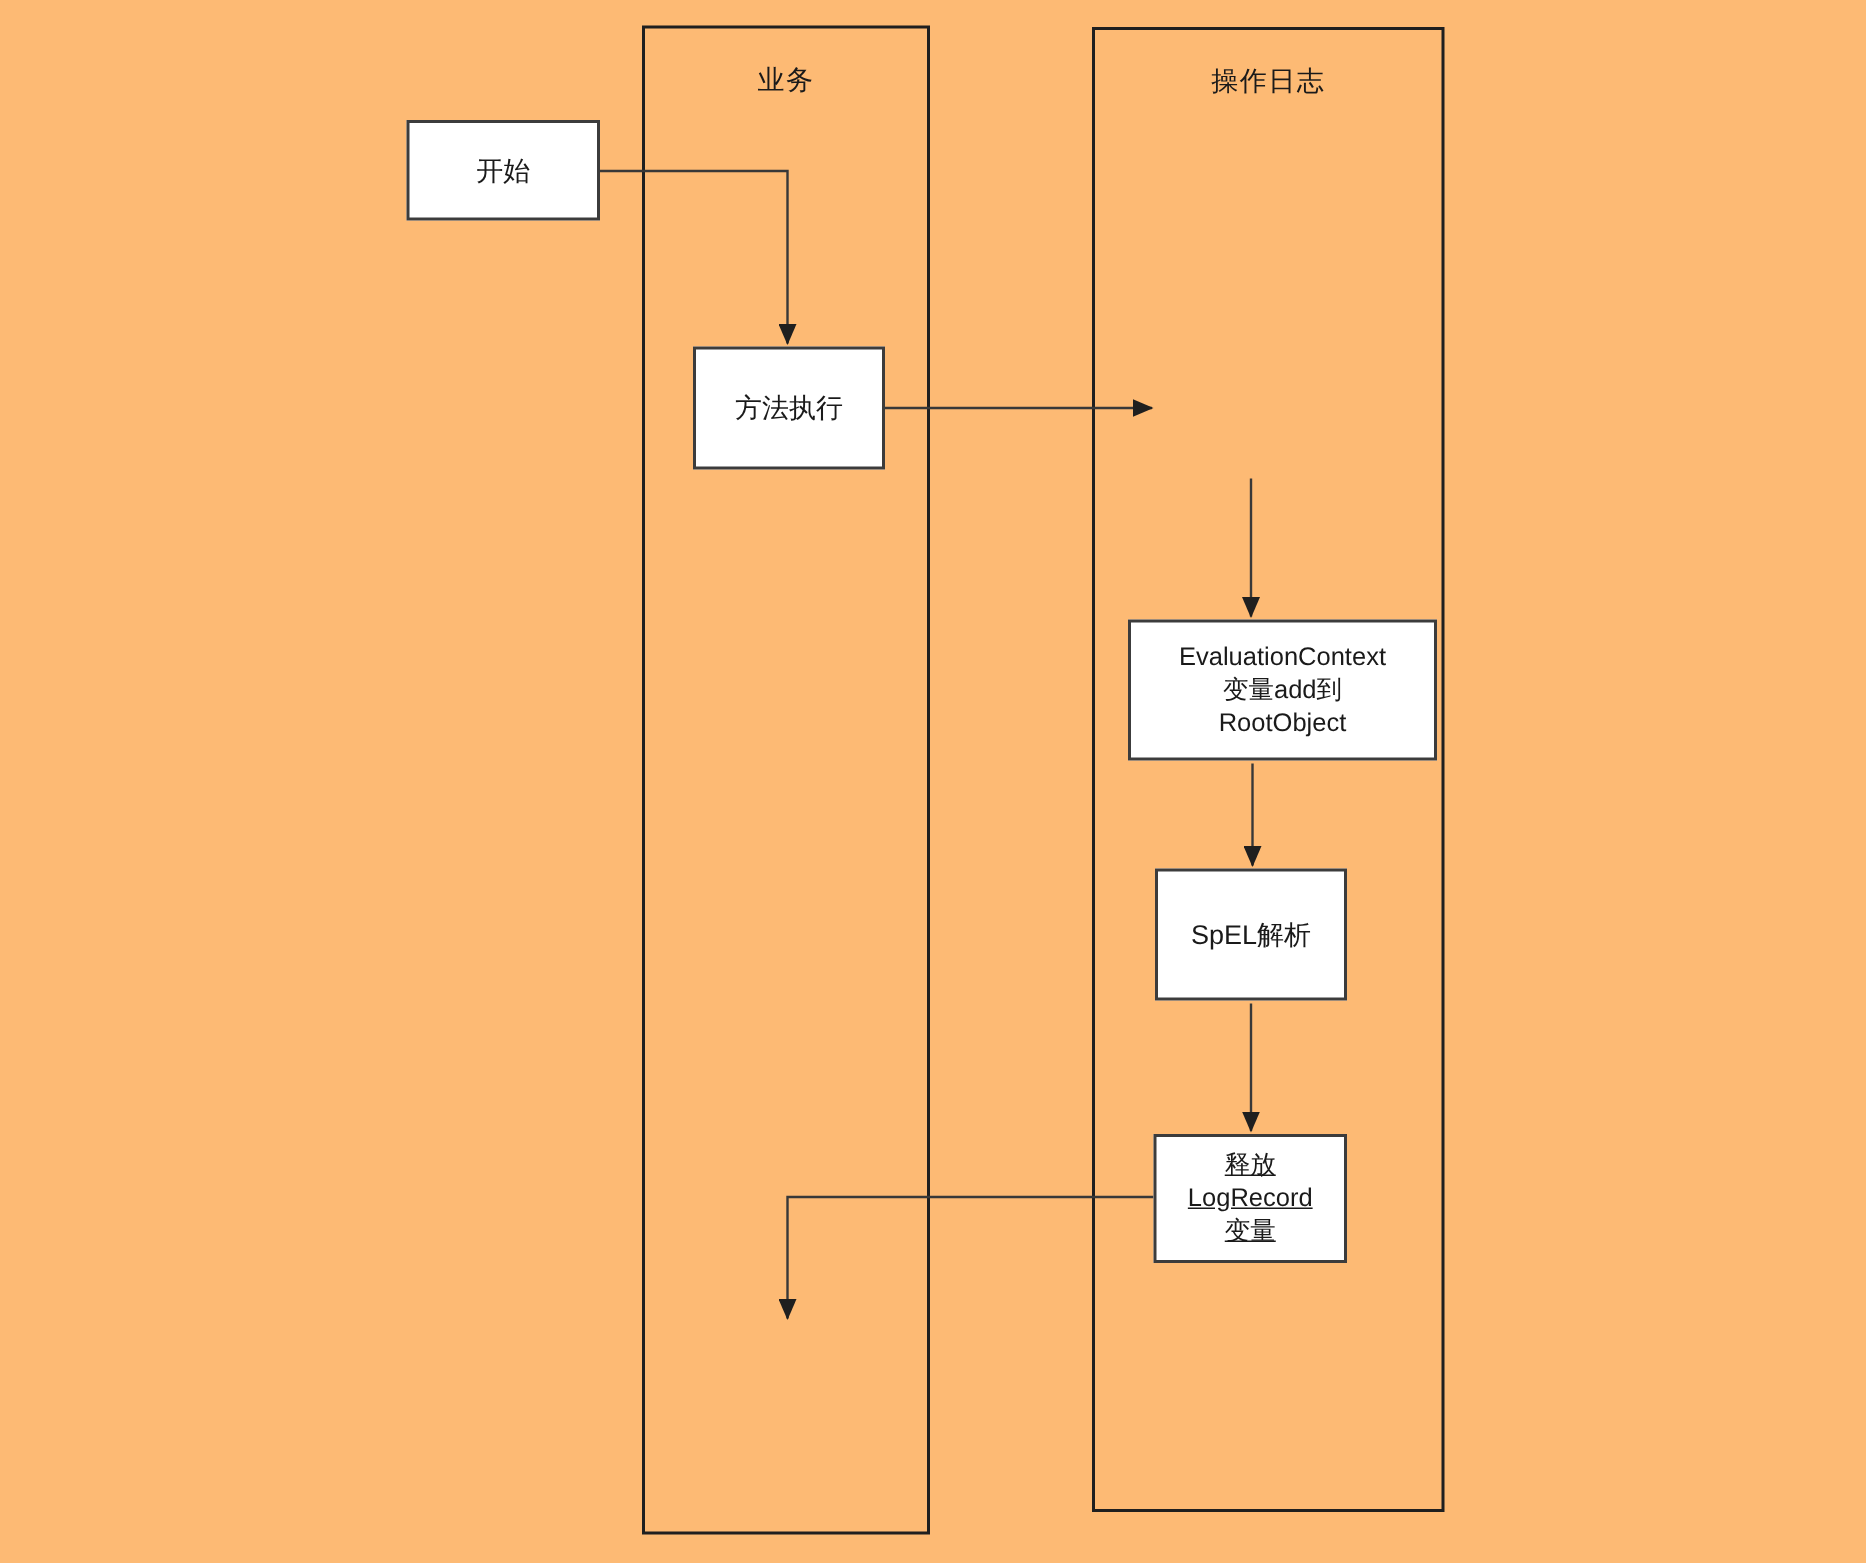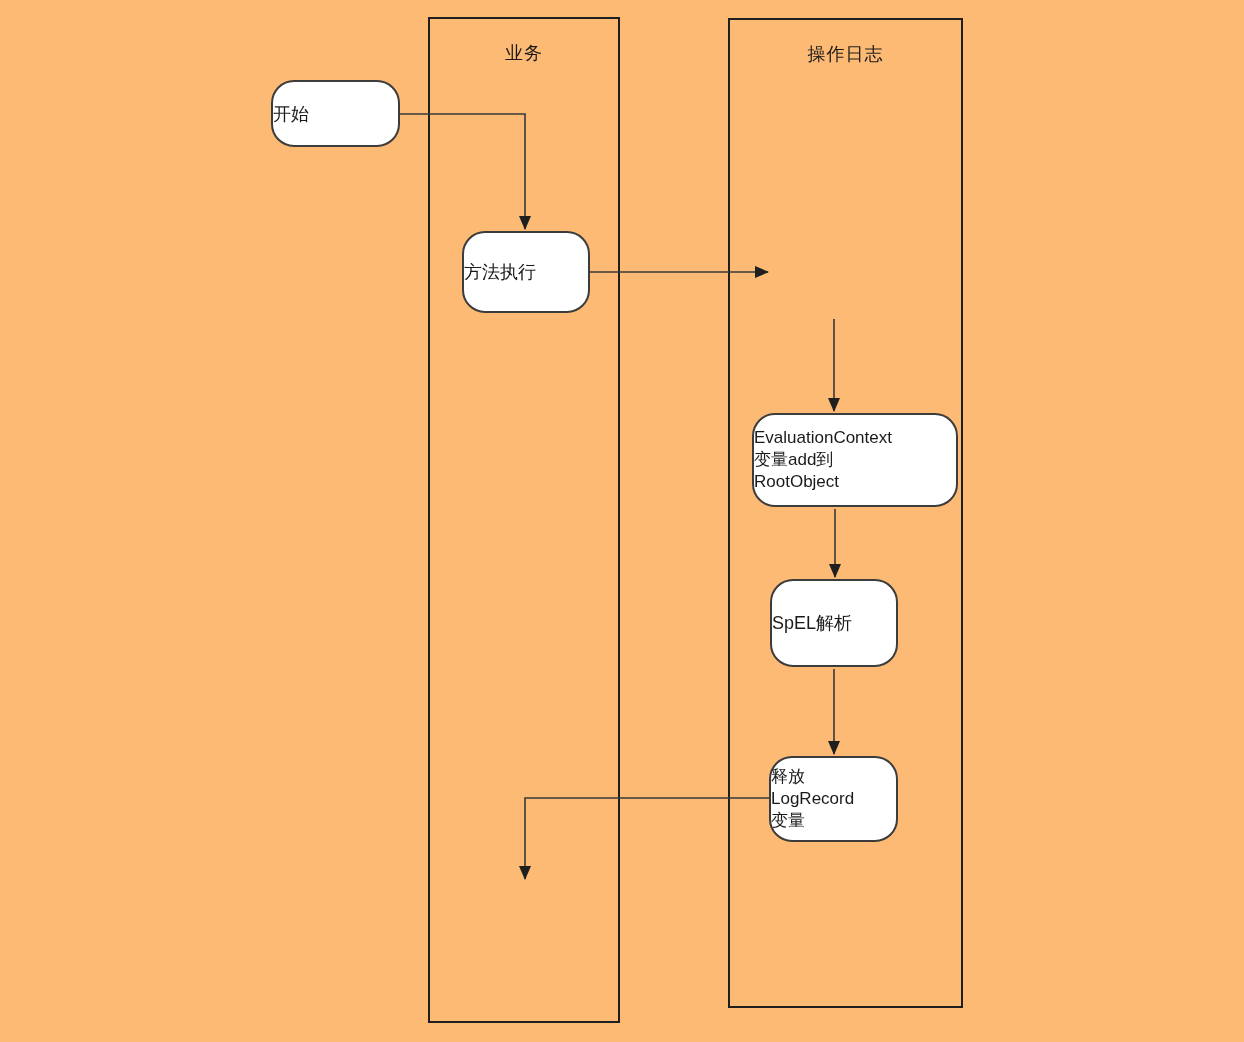--- a/index.html
+++ b/index.html
@@ -45,38 +45,38 @@
   }
   .edge {
     fill: none;
     stroke: #383838;
     stroke-width: 1.6;
   }
   .node {
     position: absolute;
     box-sizing: border-box;
     border: 2px solid #3c3c3c;
-    border-radius: 23px;
+    border-radius: 0;
     background: #ffffff;
     display: flex;
     flex-direction: column;
-    align-items: flex-start;
+    align-items: center;
     justify-content: center;
     text-align: center;
     font-size: 18px;
     line-height: 22px;
     z-index: 2;
   }
   .node.multi { font-size: 17px; }
   .node-start       { left: 271px; top: 80px;  width: 129px; height: 67px; }
   .node-method-exec { left: 462px; top: 231px; width: 128px; height: 82px; }
   .node-parse       { left: 770px; top: 230px; width: 128px; height: 87px; }
   .node-eval        { left: 752px; top: 413px; width: 206px; height: 94px; }
   .node-spel        { left: 770px; top: 579px; width: 128px; height: 88px; }
-  .node-release     { left: 769px; top: 756px; width: 129px; height: 86px; }
+  .node-release     { left: 769px; top: 756px; width: 129px; height: 86px; text-decoration: underline; }
   .node-end         { left: 460px; top: 882px; width: 128px; height: 95px; }
 </style>
 </head>
 <body>
 
 <div class="canvas">
 
   <div class="lane lane-business">
     <div class="lane-title">业务</div>
   </div>

